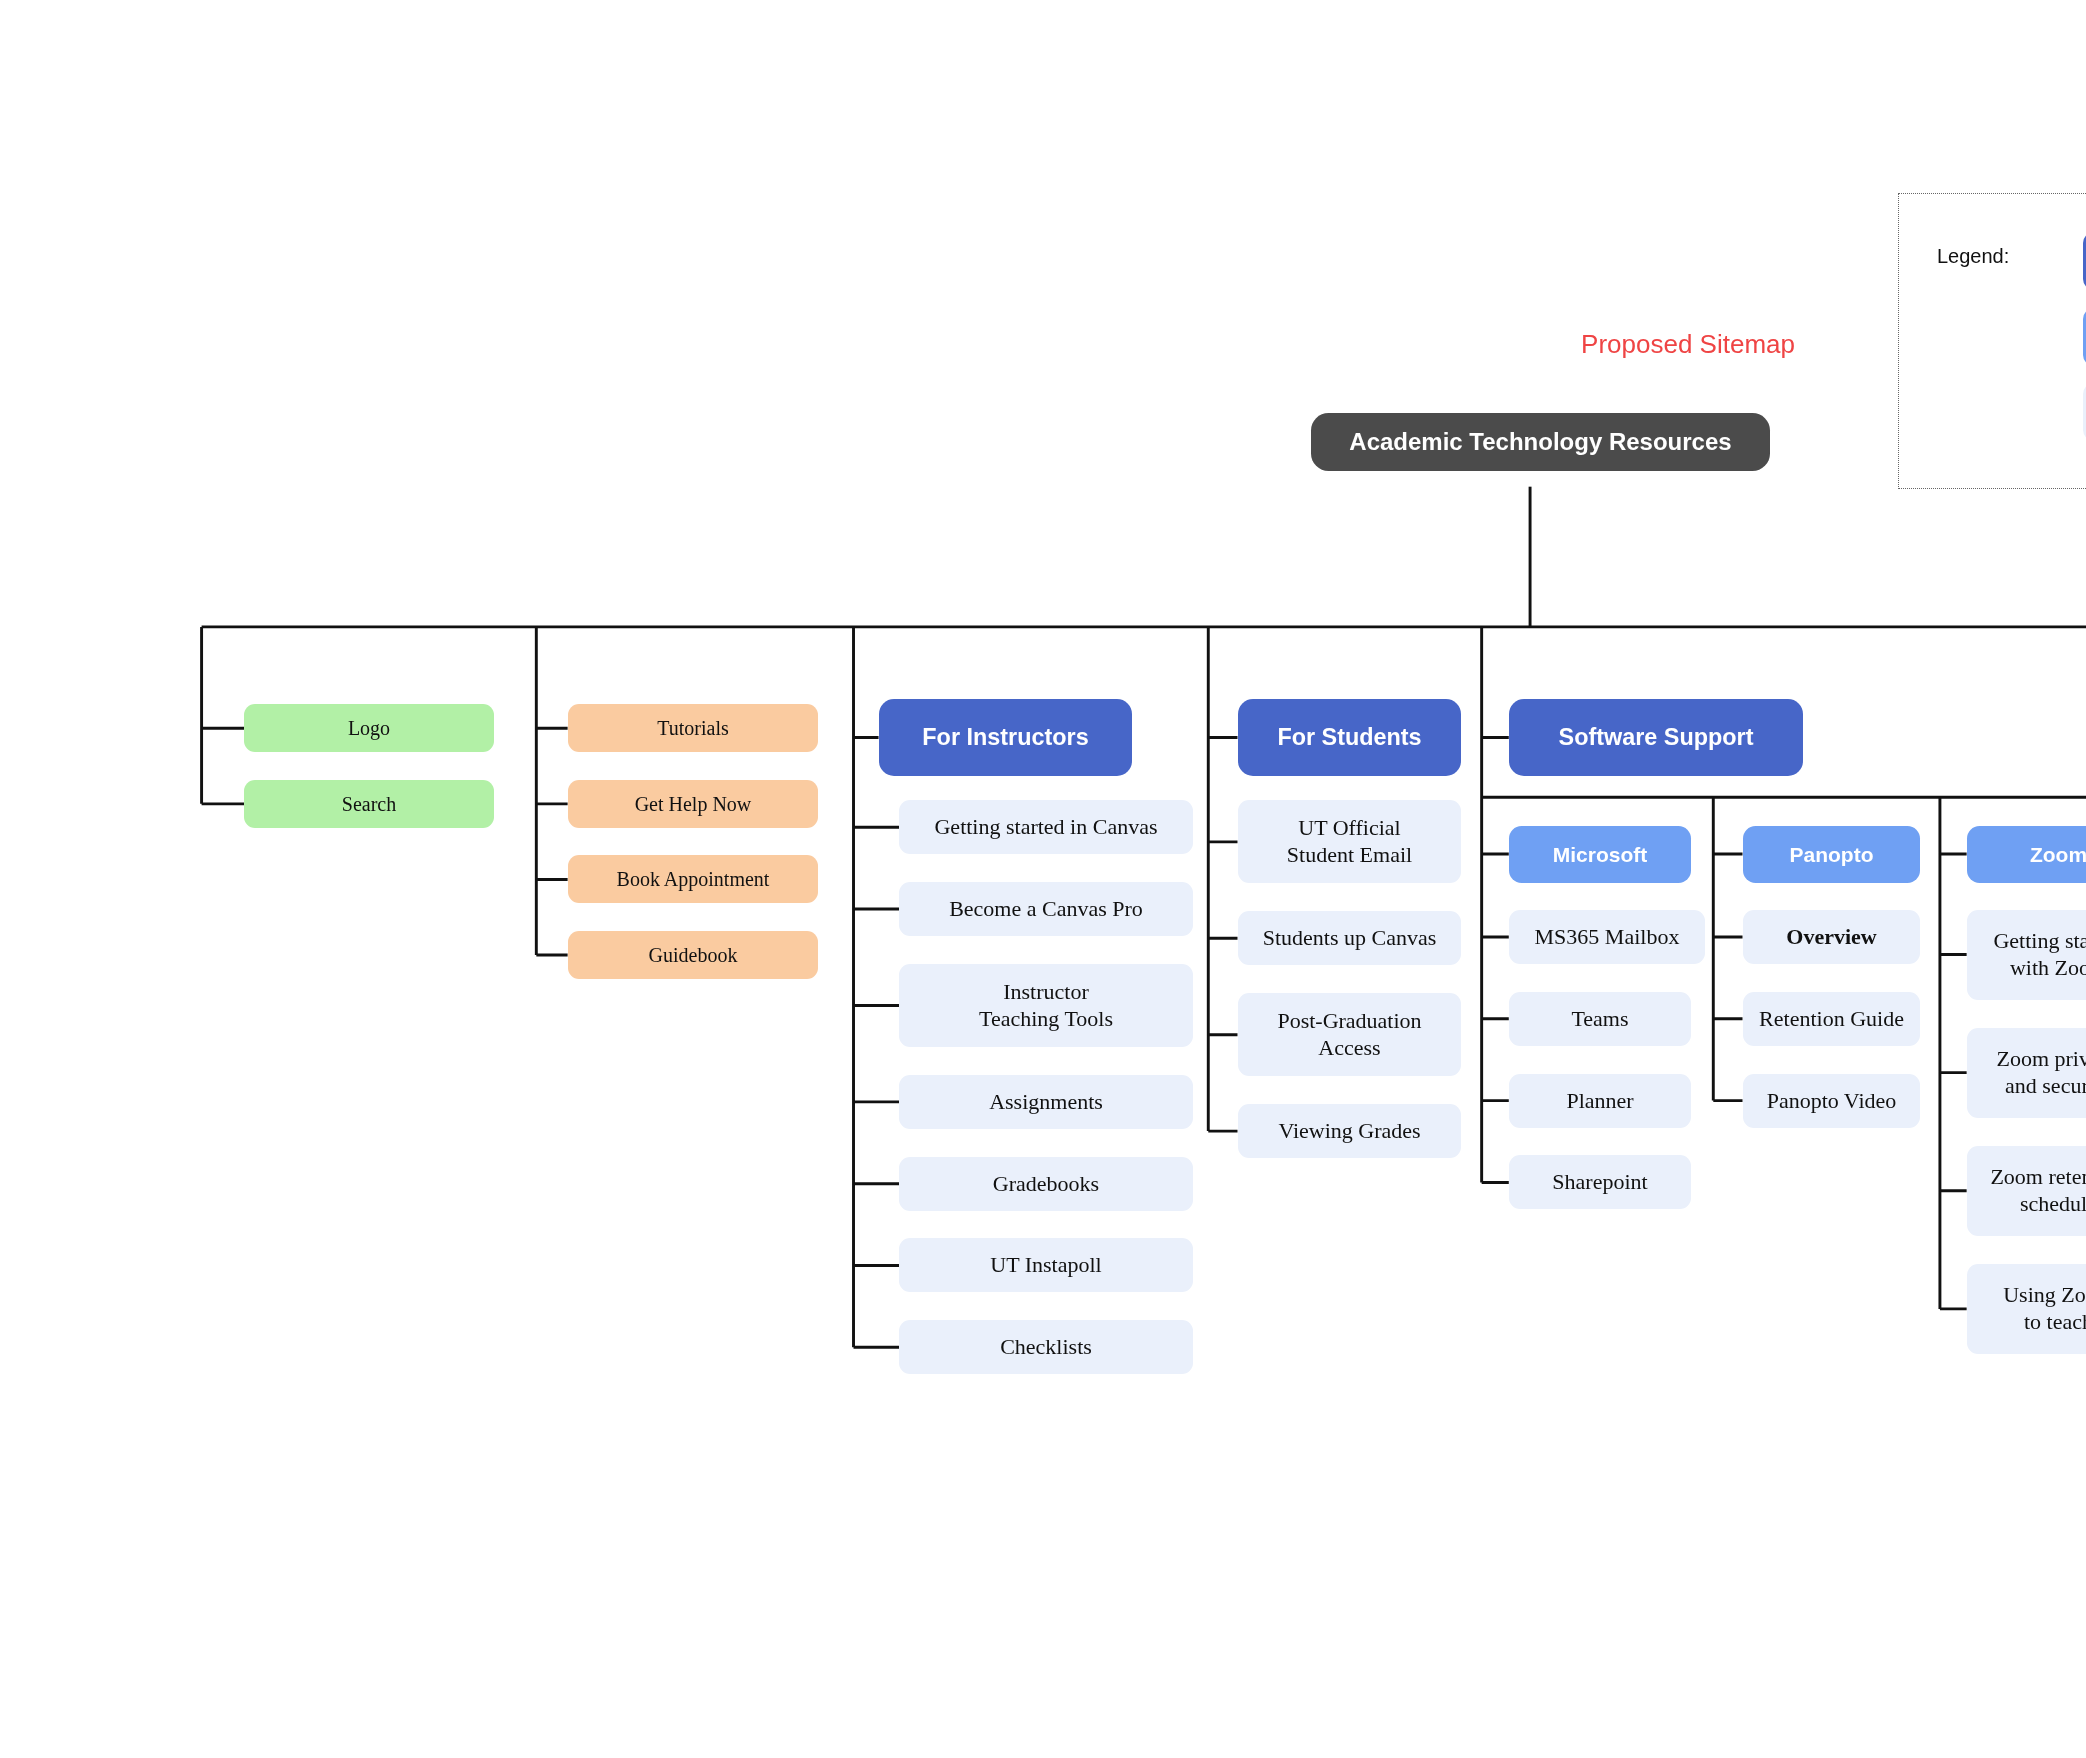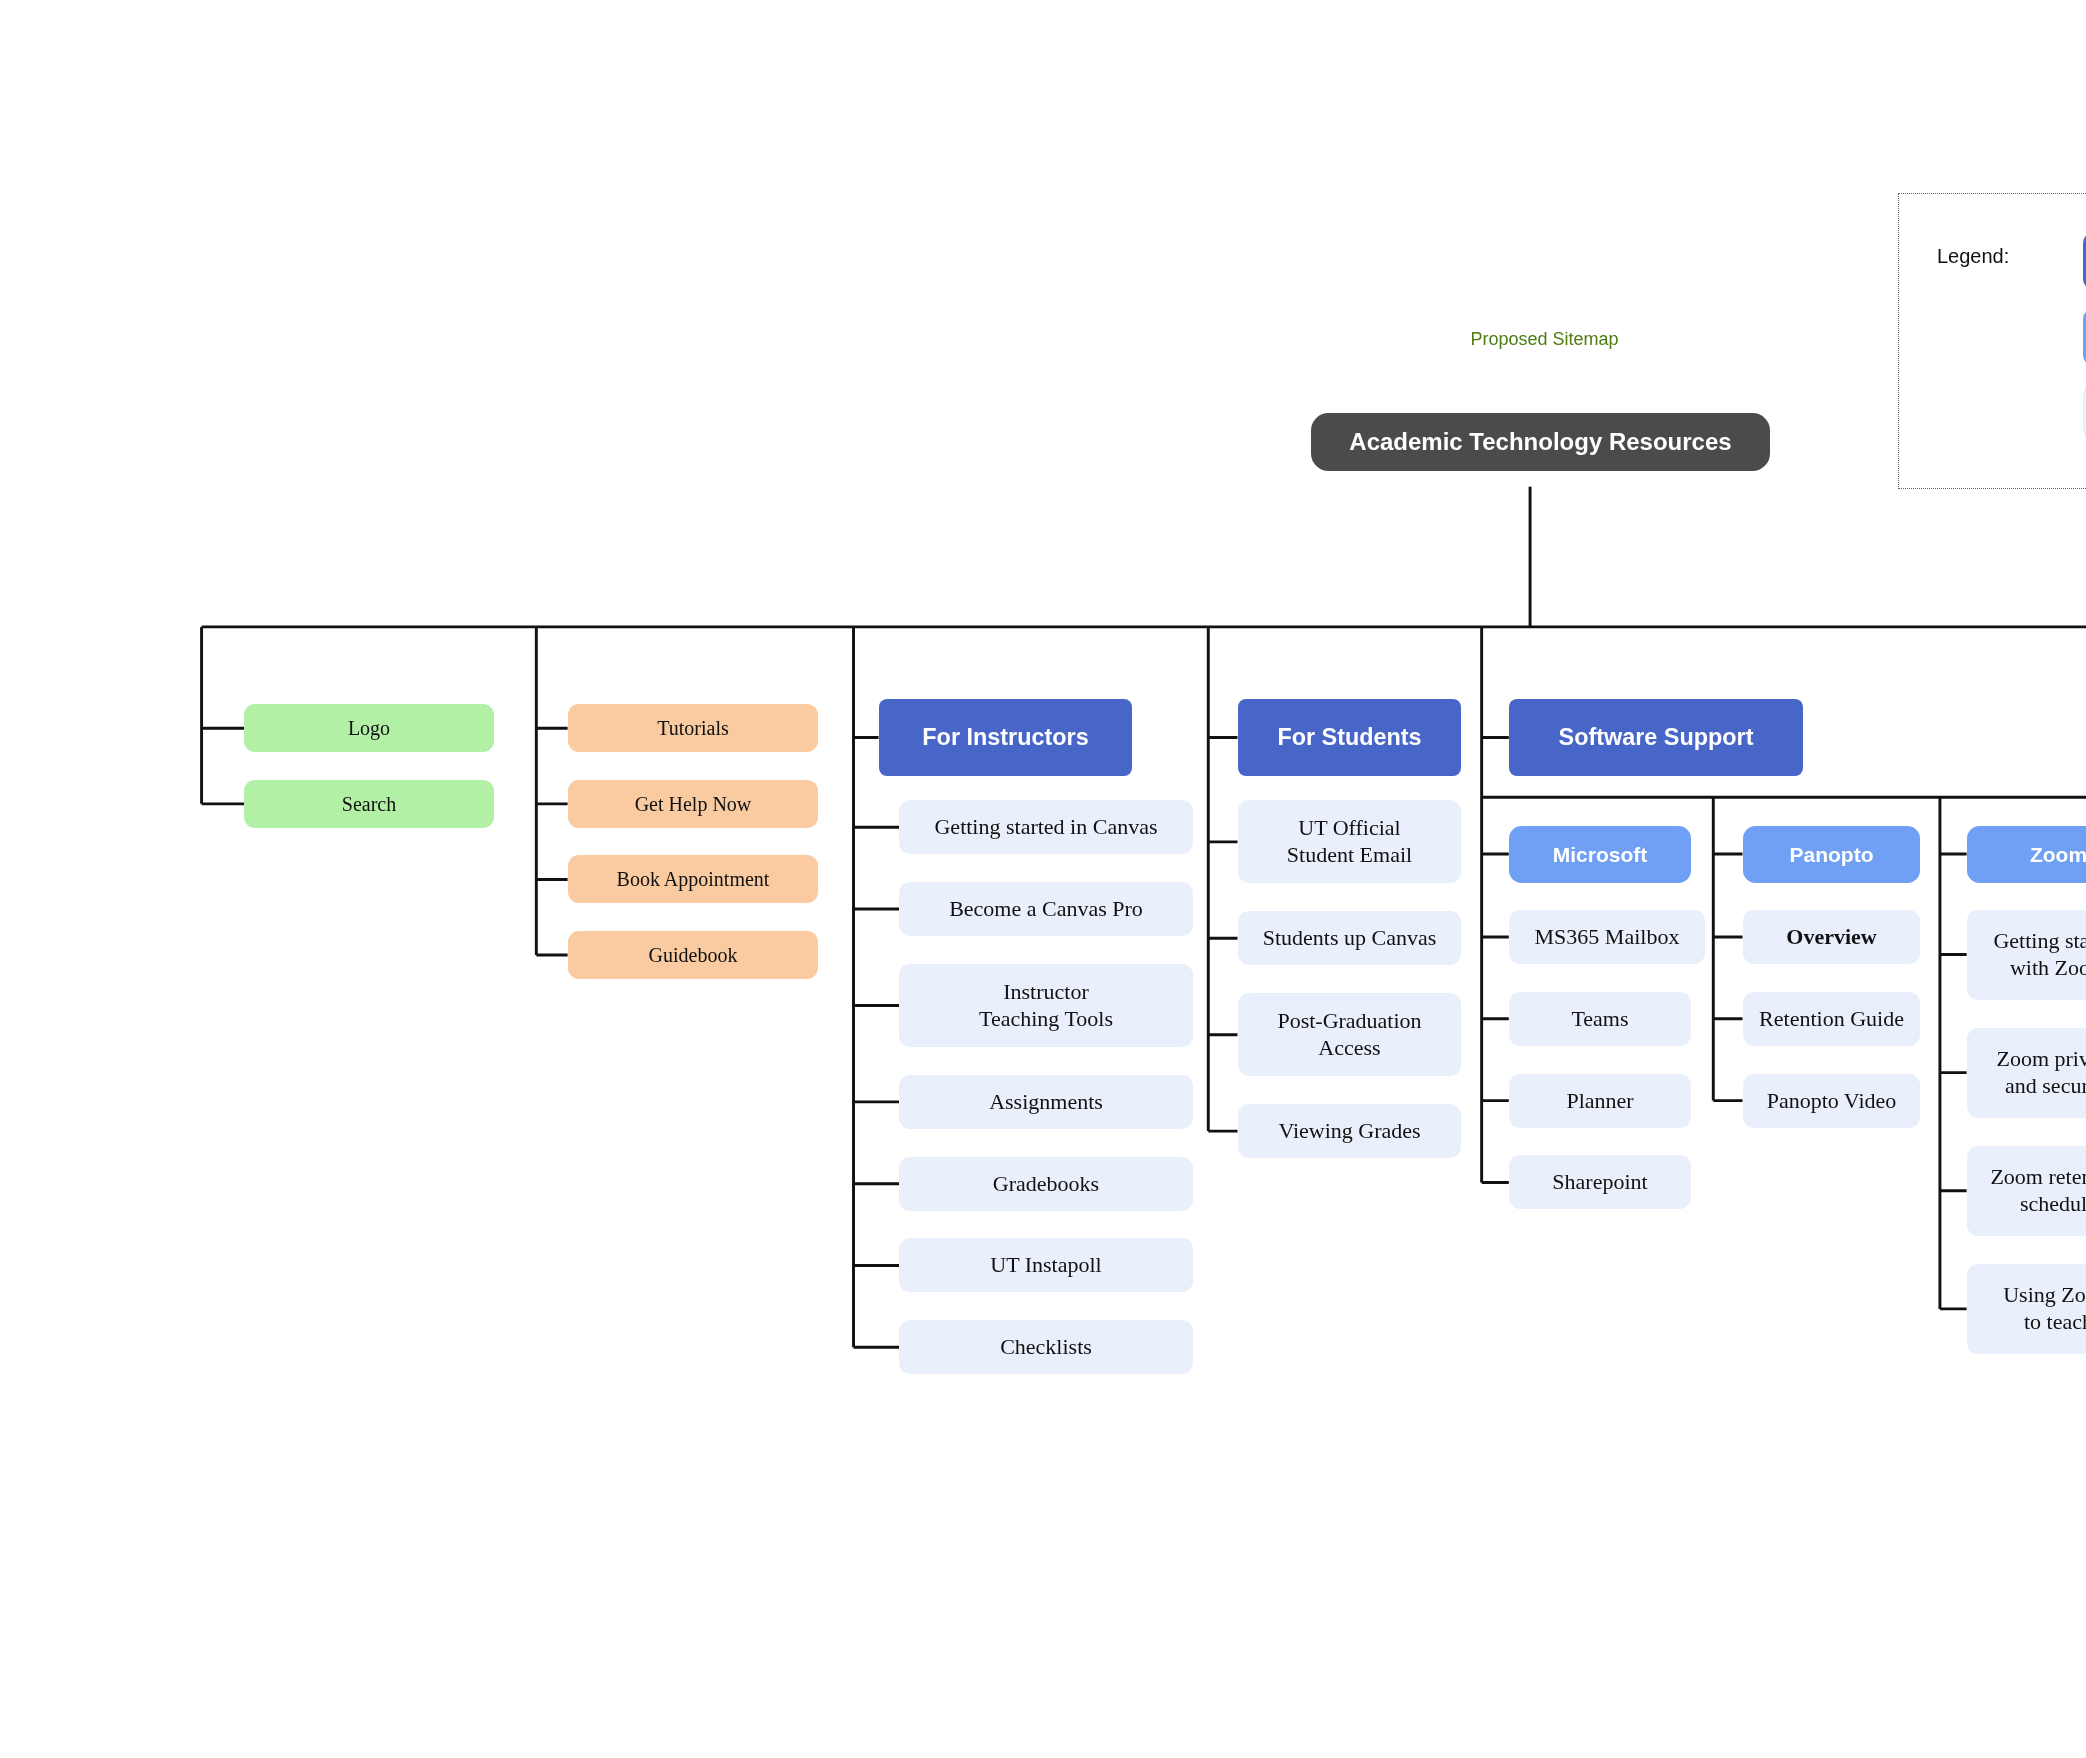--- a/index.html
+++ b/index.html
@@ -8,31 +8,31 @@
   svg.connectors{position:absolute;left:0;top:0;width:2980px;height:1758px;}
   svg.connectors path{fill:none;stroke:#111111;stroke-width:7;}
 
   .node{position:absolute;display:flex;align-items:center;justify-content:center;
         text-align:center;white-space:pre-line;border-radius:11px;
         font-family:"Liberation Serif","DejaVu Serif",serif;font-size:22px;
         color:#111111;line-height:1.22;}
   .root{background:#4B4B4B;color:#ffffff;font-family:"Liberation Sans",sans-serif;
         font-weight:bold;font-size:24px;border-radius:17.5px;}
   .section{background:#4766C8;color:#ffffff;font-family:"Liberation Sans",sans-serif;
-        font-weight:bold;font-size:23.4px;border-radius:8px;}
+        font-weight:bold;font-size:23.4px;border-radius:15px;}
   .subcat{background:#6FA0F3;color:#ffffff;font-family:"Liberation Sans",sans-serif;
         font-weight:bold;font-size:21px;border-radius:12.5px;}
   .page{background:#EAF0FB;}
   .green{background:#B2F0A6;font-size:20px;}
   .orange{background:#FACBA0;font-size:20px;}
 
   .title{position:absolute;left:1294px;top:250px;width:501px;text-align:center;
          font-size:48px;font-weight:500;color:#26282c;letter-spacing:0.8px;}
-  .subtitle{position:absolute;left:1294px;top:329px;width:501px;text-align:center;
-         font-size:18px;font-weight:400;color:#4d7c0f;}
+  .subtitle{position:absolute;left:1294px;top:329px;width:501px;text-align:right;
+         font-size:26px;font-weight:400;color:#ef4444;}
 
   .legend{position:absolute;left:1898px;top:193px;width:626px;height:294px;
           border:1.7px dotted #666;}
   .legend-label{position:absolute;left:38px;top:51px;font-size:20px;color:#111;}
   .legend .node{border-radius:11px;}
 </style>
 </head>
 <body>
 
 <div id="canvas">

